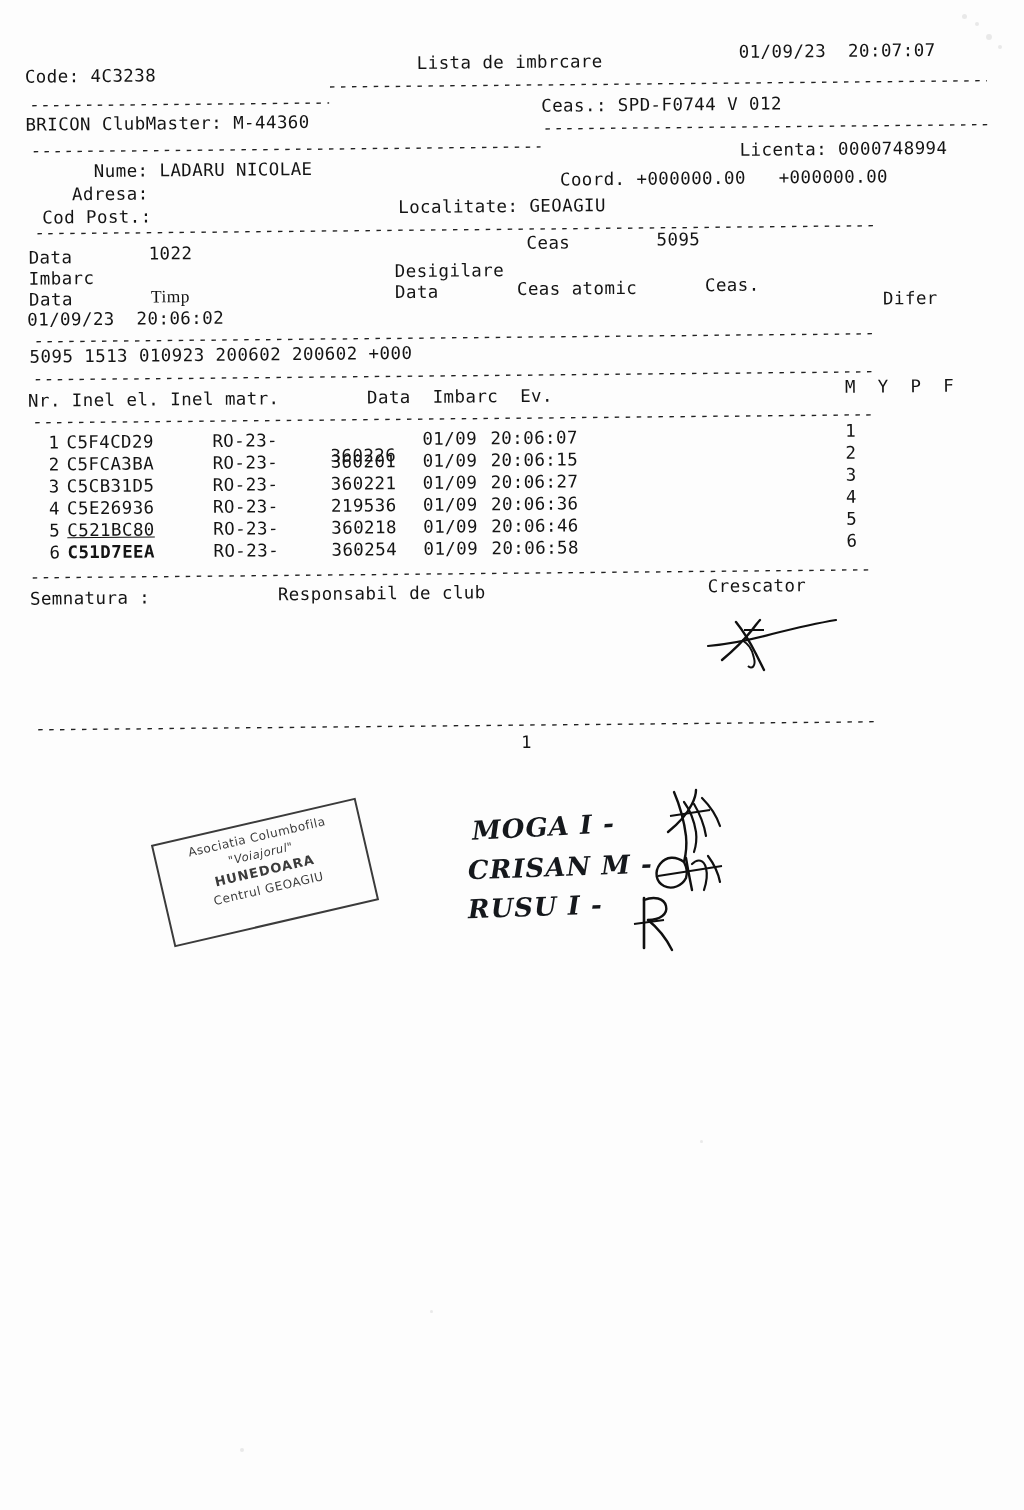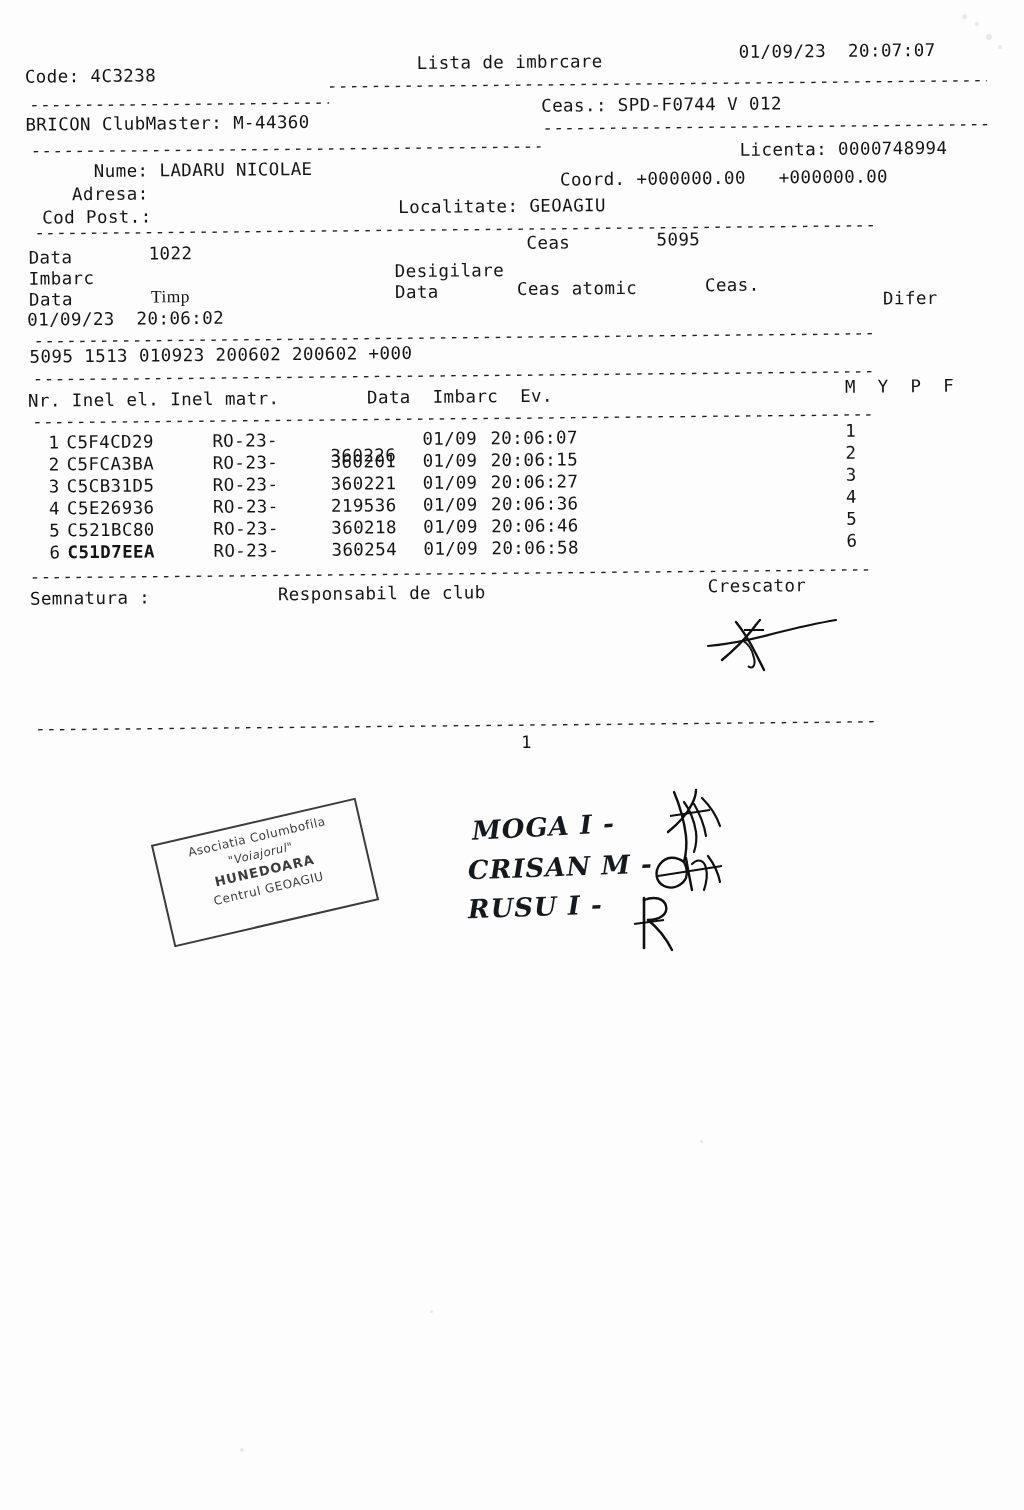--- a/index.html
+++ b/index.html
@@ -203,21 +203,21 @@
       <span class="mono-row" style="left:48px;top:0;">4</span>
       <span class="mono-row" style="left:66px;top:0;">C5E26936</span>
       <span class="mono-row" style="left:212px;top:0;">RO-23-</span>
       <span class="mono-row" style="left:330px;top:0;">219536</span>
       <span class="mono-row" style="left:422px;top:0;">01/09</span>
       <span class="mono-row" style="left:490px;top:0;">20:06:36</span>
       <span class="mono-row" style="left:845px;top:-4px;">4</span>
     </div>
     <div style="position:absolute;left:0;top:516px;">
       <span class="mono-row" style="left:48px;top:0;">5</span>
-      <span class="mono-row" style="left:66px;top:0;">C521BC80</span>
+      <span class="mono-row" style="left:66px;top:0;text-decoration:underline;">C521BC80</span>
       <span class="mono-row" style="left:212px;top:0;">RO-23-</span>
       <span class="mono-row" style="left:330px;top:0;">360218</span>
       <span class="mono-row" style="left:422px;top:0;">01/09</span>
       <span class="mono-row" style="left:490px;top:0;">20:06:46</span>
       <span class="mono-row" style="left:845px;top:-4px;">5</span>
     </div>
     <div style="position:absolute;left:0;top:538px;">
       <span class="mono-row" style="left:48px;top:0;">6</span>
       <span class="mono-row" style="left:66px;top:0;font-weight:bold;">C51D7EEA</span>
       <span class="mono-row" style="left:212px;top:0;">RO-23-</span>

